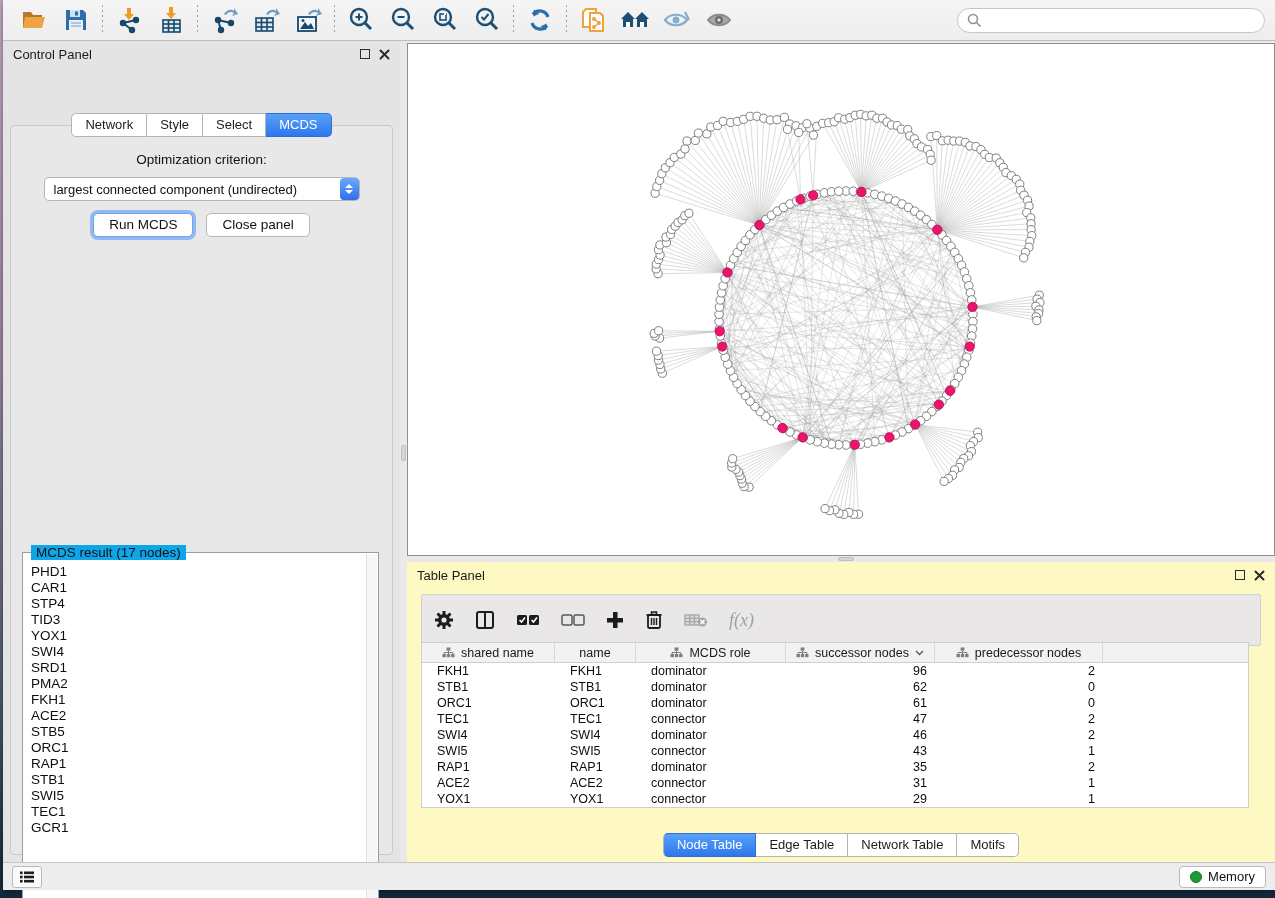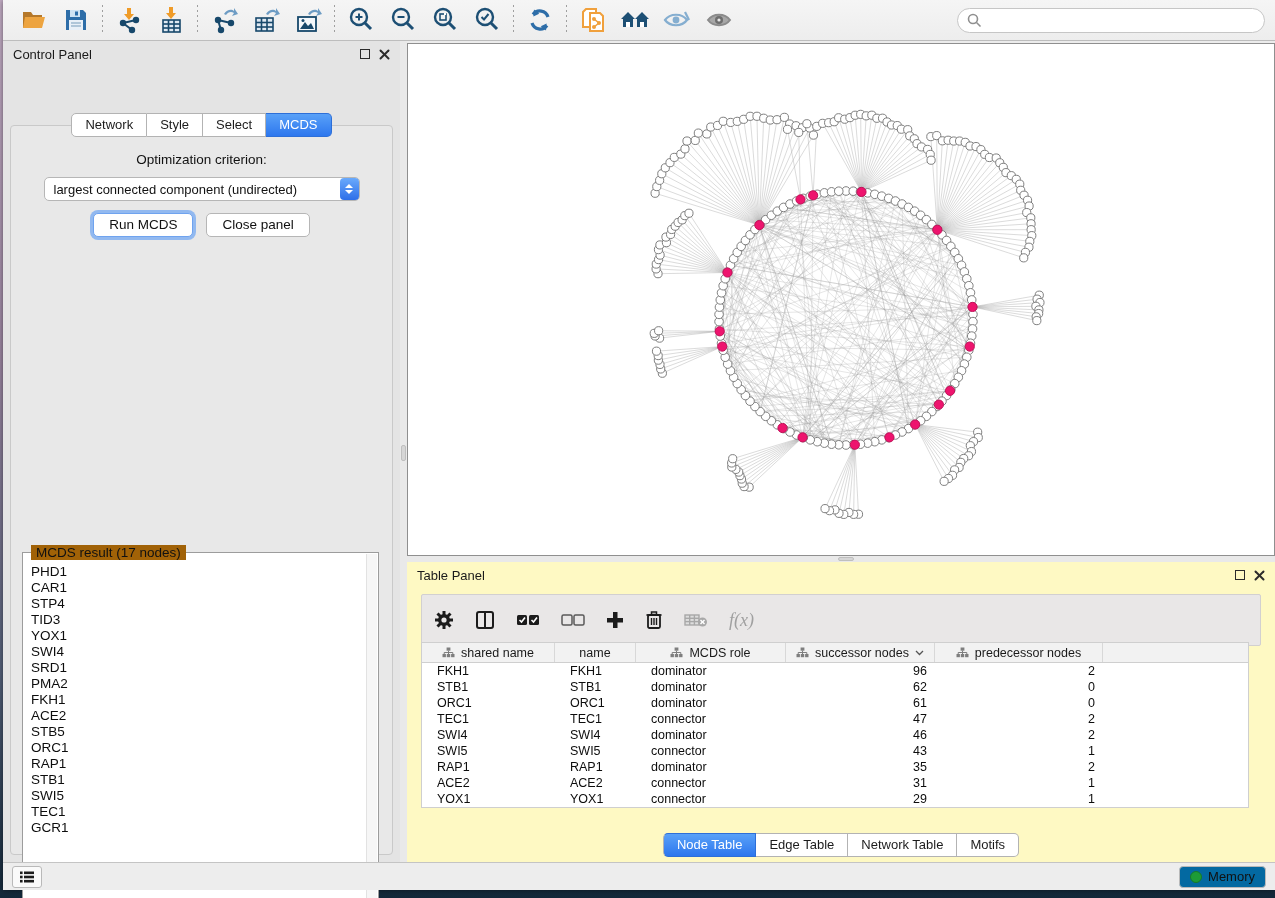--- a/index.html
+++ b/index.html
@@ -32,21 +32,21 @@
   .combo { margin:10px auto 0; width:316px; height:24px; background:#fff; border:1px solid #b6b6b6; border-radius:5px; display:flex; align-items:center; position:relative; }
   .combo-text { flex:1; font-size:13px; color:#111; padding-left:9px; white-space:nowrap; }
   .combo-step { width:19px; height:22px; margin-right:0; border-radius:4px; background:linear-gradient(#6aaafc,#2e6fe8); display:flex; flex-direction:column; align-items:center; justify-content:center; gap:2px; }
   .tri-up { width:0; height:0; border-left:4px solid transparent; border-right:4px solid transparent; border-bottom:4px solid #fff; }
   .tri-dn { width:0; height:0; border-left:4px solid transparent; border-right:4px solid transparent; border-top:4px solid #fff; }
   .btn-row { margin-top:12px; display:flex; justify-content:center; gap:13px; }
   .mac-btn { font-size:13.5px; color:#111; background:#fff; border:1px solid #b6b6b6; border-radius:5px; padding:3px 15px 4px; font-family:"Liberation Sans",sans-serif; }
   .mac-btn.focused { box-shadow:0 0 0 3px rgba(100,160,245,.65); border-color:#6fa3ef; }
 
   .groupbox { position:absolute; left:11px; right:13px; top:426px; height:372px; border:1px solid #9c9c9c; background:#fff; }
-  .groupbox-legend { position:absolute; top:-8px; left:8px; background:#a16207; padding:0 5px; font-size:13.5px; color:#111; }
+  .groupbox-legend { position:absolute; top:-8px; left:8px; background:#0ea5e9; padding:0 5px; font-size:13.5px; color:#111; }
   .mcds-list { position:absolute; left:1px; top:3px; bottom:1px; right:12px; overflow:hidden; padding:8px 0 0 7px; }
   .mcds-item { font-size:13.5px; color:#0d0d0d; line-height:16px; }
   .list-scroll { position:absolute; right:1px; top:1px; bottom:1px; width:11px; background:#f6f6f6; border-left:1px solid #e2e2e2; }
 
   
   .v-split { position:absolute; left:397px; top:41px; width:7px; height:821px; background:#e9e9e9; }
   .v-split .grip { position:absolute; left:1px; top:404px; width:5px; height:16px; background:#d6d6d6; border:1px solid #bfbfbf; border-radius:2px; }
   .h-split { position:absolute; left:404px; top:556px; width:868px; height:6px; background:#e9e9e9; }
   .h-split .grip { position:absolute; left:431px; top:1px; width:16px; height:4px; background:#d6d6d6; border:1px solid #bfbfbf; border-radius:2px; }
 
@@ -72,21 +72,21 @@
   .th { display:flex; align-items:center; justify-content:center; gap:6px; font-size:12.5px; color:#1a1a1a; border-right:1px solid #d8d8d8; height:100%; }
   .tbl-row { display:flex; height:16px; }
   .td { font-size:12.5px; color:#0d0d0d; line-height:16px; white-space:nowrap; overflow:hidden; }
   .td.l { text-align:left; padding-left:15px; }
   .td.r { text-align:right; padding-right:8px; }
   .tp-tabs { top:271px; }
 
   
   .status-bar { position:absolute; left:0; bottom:0; right:0; height:28px; background:#ededed; border-top:1px solid #c4c4c4; display:flex; align-items:center; padding:0 9px; }
   .sb-btn { width:30px; height:22px; background:#fafafa; border:1px solid #b9b9b9; border-radius:3px; display:flex; align-items:center; justify-content:center; }
-  .mem-btn { margin-left:auto; height:22px; background:#0369a1; border:1px solid #b9b9b9; border-radius:4px; display:flex; align-items:center; gap:6px; padding:0 10px; font-size:13px; color:#111; }
+  .mem-btn { margin-left:auto; height:22px; background:#ffffff; border:1px solid #b9b9b9; border-radius:4px; display:flex; align-items:center; gap:6px; padding:0 10px; font-size:13px; color:#111; }
   .mem-dot { width:12px; height:12px; border-radius:50%; background:#1d9b36; border:1px solid #157a28; }
 
   .x-icon line { stroke:#2b2b2b; stroke-width:2; stroke-linecap:round; }
 </style>
 </head>
 <body>
 
 <div class="app">
 
   <div class="toolbar">

